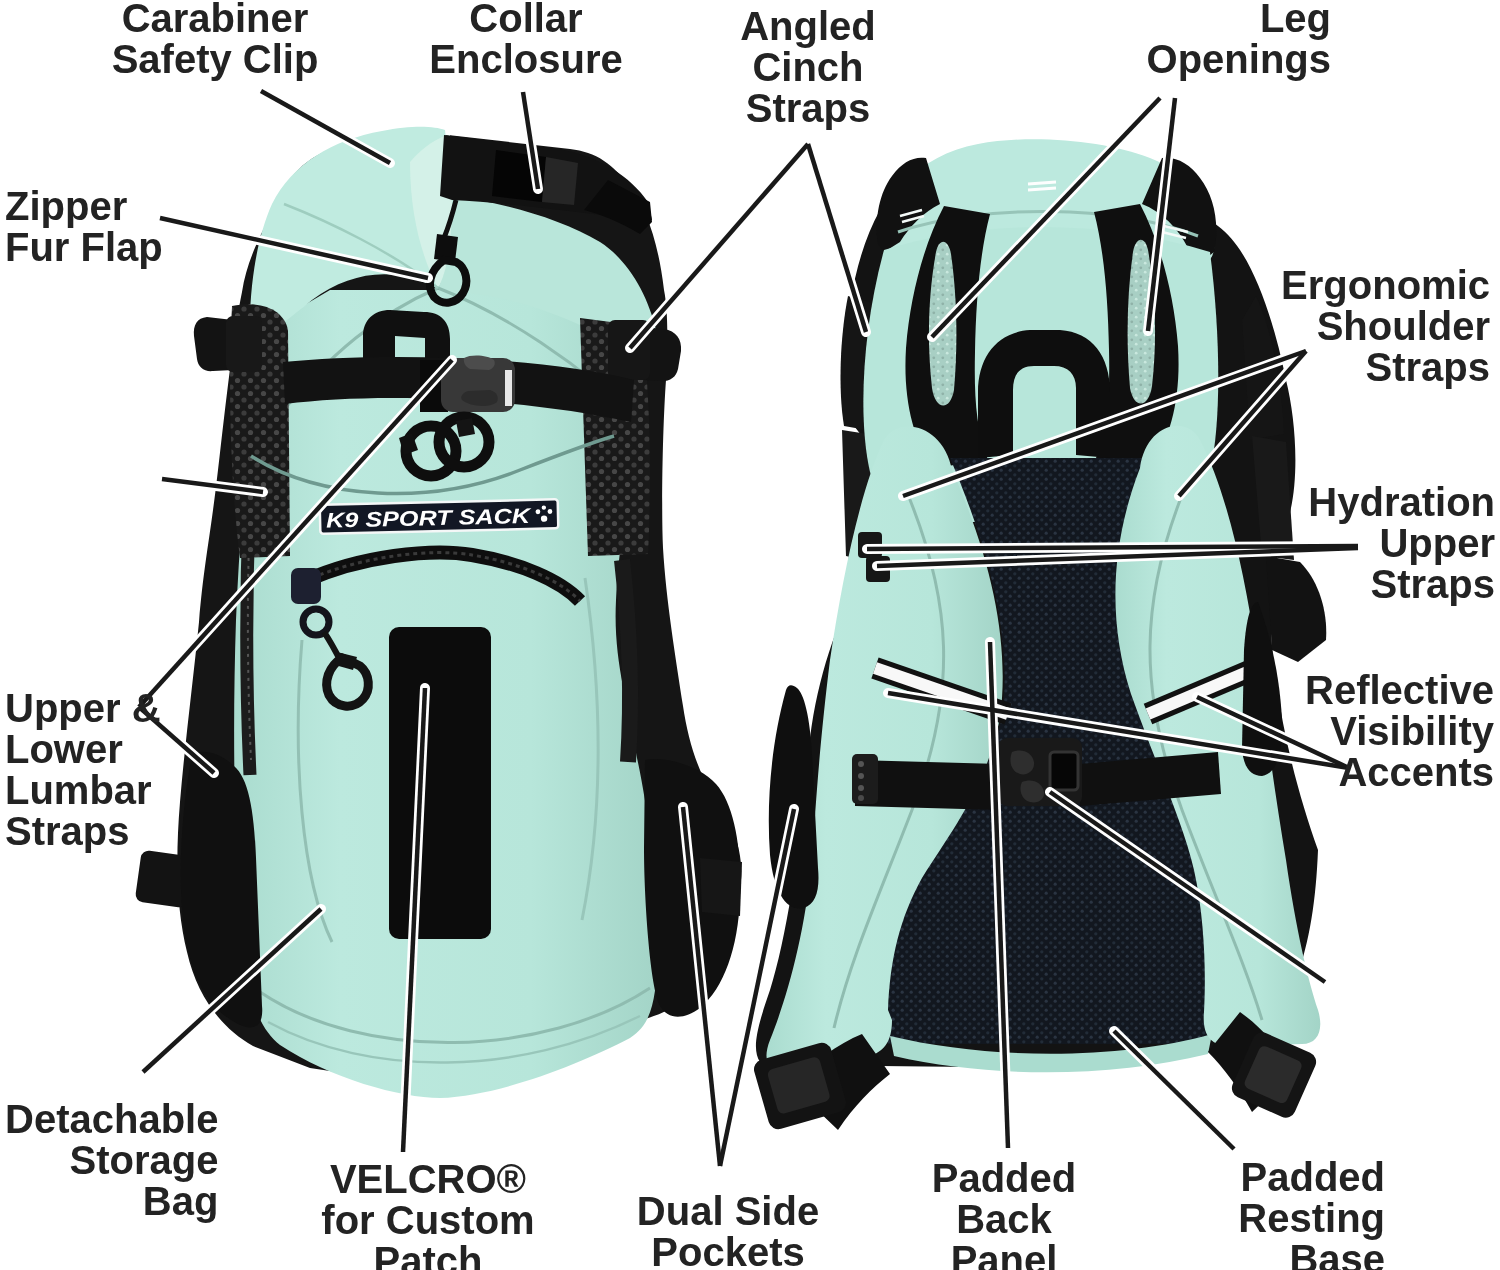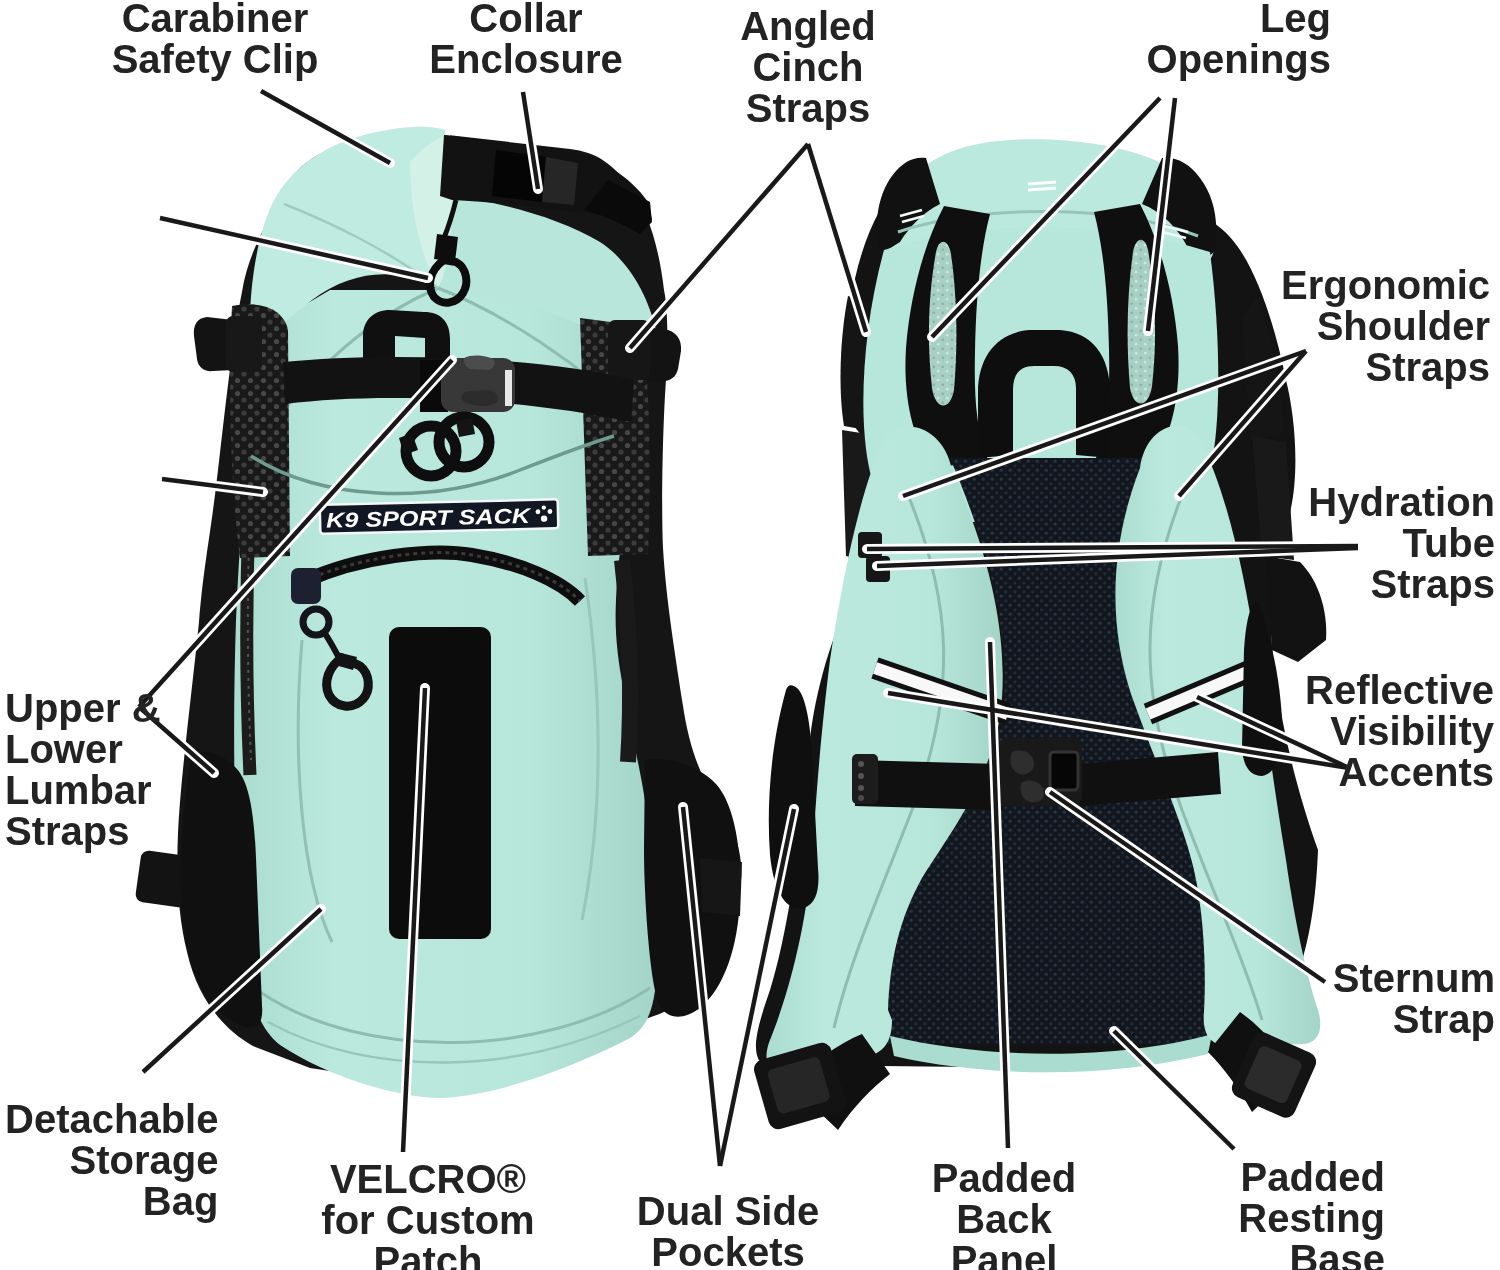--- a/index.html
+++ b/index.html
@@ -253,35 +253,35 @@
 
 <div class="lbl" style="left:65px;top:-2px;width:300px;text-align:center;">Carabiner
 Safety Clip</div>
 <div class="lbl" style="left:376px;top:-2px;width:300px;text-align:center;">Collar
 Enclosure</div>
 <div class="lbl" style="left:658px;top:6px;width:300px;text-align:center;">Angled
 Cinch
 Straps</div>
 <div class="lbl" style="left:1131px;top:-2px;width:200px;text-align:right;">Leg
 Openings</div>
+<div class="lbl" style="left:5px;top:186px;">Zipper
+Fur Flap</div>
 <div class="lbl" style="left:1240px;top:265px;width:250px;text-align:right;">Ergonomic
 Shoulder
 Straps</div>
 <div class="lbl" style="left:1245px;top:482px;width:250px;text-align:right;">Hydration
-Tube
+Upper
 Straps</div>
 <div class="lbl" style="left:5px;top:642px;margin-top:46px;">Upper &amp;
 Lower
 Lumbar
 Straps</div>
 <div class="lbl" style="left:1244px;top:670px;width:250px;text-align:right;">Reflective
 Visibility
 Accents</div>
-<div class="lbl" style="left:1245px;top:958px;width:250px;text-align:right;">Sternum
-Strap</div>
 <div class="lbl" style="left:5px;top:1099px;text-align:right;">Detachable
 Storage
 Bag</div>
 <div class="lbl" style="left:278px;top:1159px;width:300px;text-align:center;">VELCRO®
 for Custom
 Patch</div>
 <div class="lbl" style="left:578px;top:1191px;width:300px;text-align:center;">Dual Side
 Pockets</div>
 <div class="lbl" style="left:854px;top:1158px;width:300px;text-align:center;">Padded
 Back

